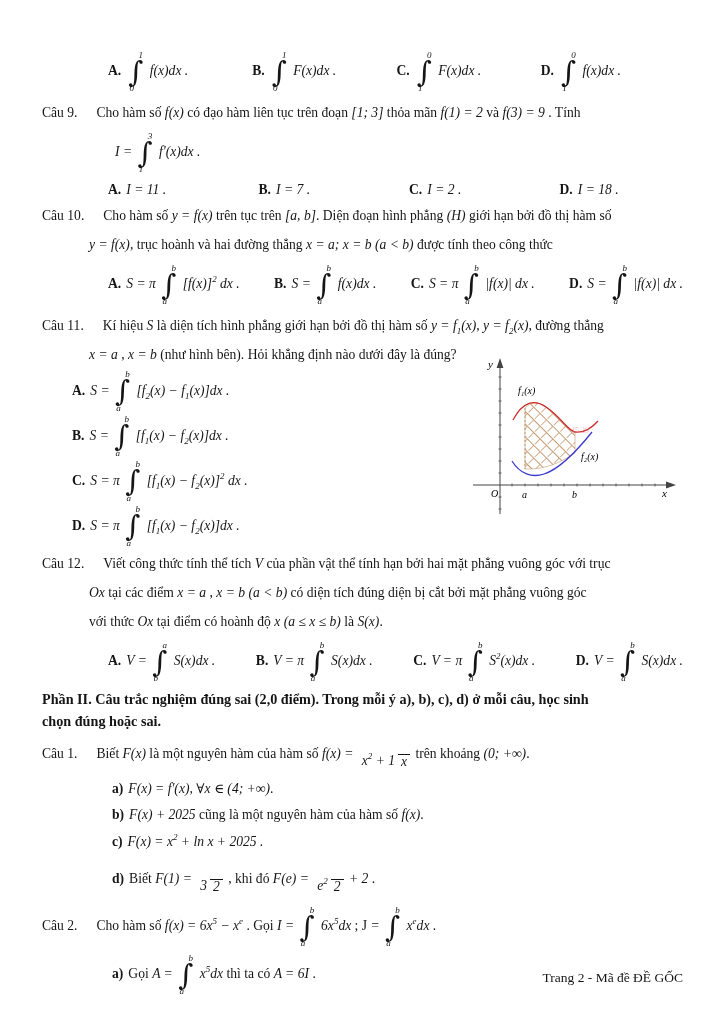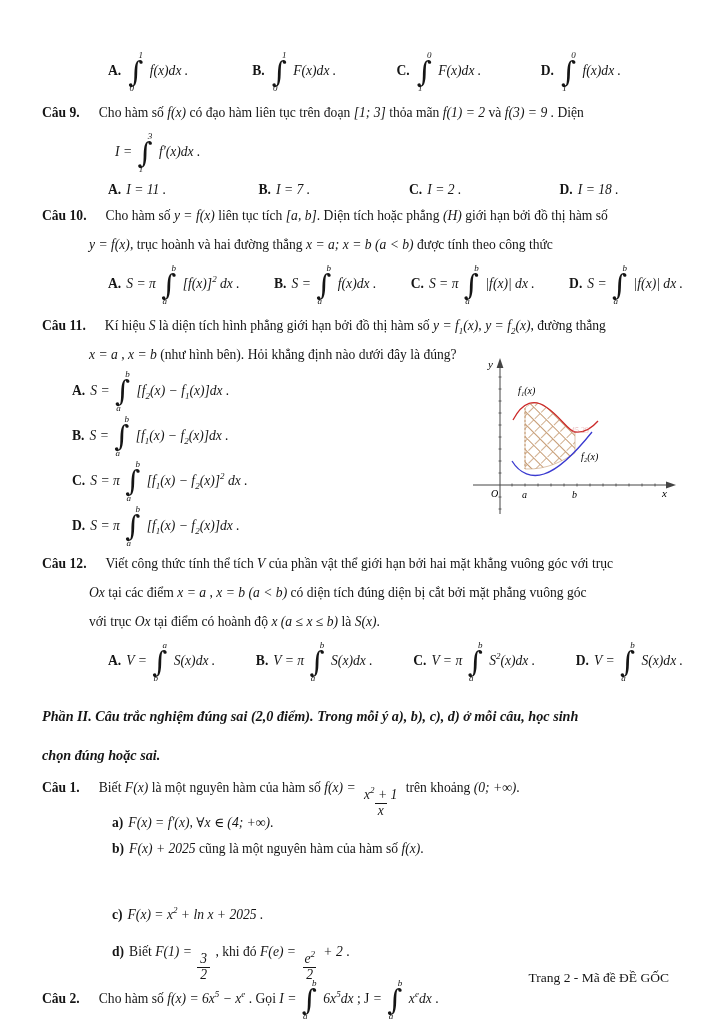--- a/index.html
+++ b/index.html
@@ -12,53 +12,53 @@
   .math{font-style:italic;}
   sup{font-size:9px;line-height:0;} sub{font-size:9px;line-height:0;}
   
   .int{display:inline-flex;flex-direction:column;align-items:center;line-height:1;
        vertical-align:middle;margin:0 3px 0 2px;}
   .int .bnd{font-size:9px;font-style:italic;line-height:1;}
   .int .up{transform:translateX(5px);}
   .int .dn{transform:translateX(-4px);}
   .int .sgn{font-size:29px;line-height:.85;font-family:"DejaVu Serif",serif;font-style:normal;}
   
-  .frac{display:inline-flex;flex-direction:column;align-items:center;line-height:1.1;
+  .frac{display:inline-flex;flex-direction:row;align-items:center;line-height:1.1;
         vertical-align:-0.55em;margin:16px 2px;text-align:center;}
   .frac .fnum{padding:0 3px;}
   .frac .fden{border-top:1px solid #151515;padding:0 3px;}
   
   .q .qline{height:29px;line-height:29px;white-space:nowrap;}
   .q .cont{padding-left:47px;}
   .q.h44 .qline{height:44px;line-height:44px;}
   .q.h48 .qline{height:48px;line-height:48px;}
-  .qlabel{font-weight:700;padding-right:19px;}
+  .qlabel{font-weight:400;padding-right:19px;}
   .key{font-weight:700;padding-right:5px;}
   
   .optrow{display:flex;align-items:center;margin-left:66px;white-space:nowrap;}
   .optrow.h-int{height:52px;}
   .optrow.h-txt{height:22px;gap:25px;}
   .optrow.wide .opt{width:147px;}
   .optrow.tight{justify-content:space-between;margin-right:2px;}
   
   .optstack .sopt{height:45px;display:flex;align-items:center;margin-left:30px;white-space:nowrap;}
   
   .display{height:52px;display:flex;align-items:center;margin-left:73px;white-space:nowrap;}
   
   .item{height:26px;line-height:26px;margin-left:70px;white-space:nowrap;}
-  .item.h28{height:28px;line-height:28px;margin-top:39px;}
+  .item.h28{height:28px;line-height:28px;}
   .item.h46{height:46px;line-height:46px;}
   .item.h48{height:48px;line-height:48px;}
   
-  .h2 .hline{font-weight:700;font-style:italic;font-size:14.2px;line-height:22px;white-space:nowrap;margin-top:17px;}
+  .h2 .hline{font-weight:700;font-size:14.2px;line-height:22px;white-space:nowrap;}
   
   .figwrap{position:absolute;left:468px;top:352px;width:222px;height:170px;}
   .figwrap text{font-family:"Liberation Serif","DejaVu Serif",serif;}
   
-  .footer{position:absolute;top:970px;right:56px;font-size:13.5px;}
+  .footer{position:absolute;top:970px;right:42px;font-size:13.5px;}
 </style>
 </head>
 <body>
 
 <div class="page">
   <div id="doc">
       <div class="optrow wide h-int">
         <span class="opt"><span class="key">A.</span><span class="m"><span class="math"><span class="int">
                 <span class="bnd up">1</span>
                 <span class="sgn">∫</span>
@@ -74,37 +74,37 @@
                 <span class="sgn">∫</span>
                 <span class="bnd dn">1</span>
               </span> F(x)dx .</span></span></span>
         <span class="opt"><span class="key">D.</span><span class="m"><span class="math"><span class="int">
                 <span class="bnd up">0</span>
                 <span class="sgn">∫</span>
                 <span class="bnd dn">1</span>
               </span> f(x)dx .</span></span></span>
       </div>
       <div class="q ">
-        <div class="qline"><span class="qlabel">Câu 9.</span><span class="txt">Cho hàm số </span><span class="math">f(x)</span><span class="txt"> có đạo hàm liên tục trên đoạn </span><span class="math">[1; 3]</span><span class="txt"> thỏa mãn </span><span class="math">f(1) = 2</span><span class="txt"> và </span><span class="math">f(3) = 9</span><span class="txt"> . Diện</span></div>
+        <div class="qline"><span class="qlabel">Câu 9.</span><span class="txt">Cho hàm số </span><span class="math">f(x)</span><span class="txt"> có đạo hàm liên tục trên đoạn </span><span class="math">[1; 3]</span><span class="txt"> thỏa mãn </span><span class="math">f(1) = 2</span><span class="txt"> và </span><span class="math">f(3) = 9</span><span class="txt"> . Tính</span></div>
       </div>
       <div class="display">
         <span class="math">I = <span class="int">
             <span class="bnd up">3</span>
             <span class="sgn">∫</span>
             <span class="bnd dn">1</span>
           </span> f'(x)dx .</span>
       </div>
       <div class="optrow wide h-txt">
         <span class="opt"><span class="key">A.</span><span class="m"><span class="math">I = 11 .</span></span></span>
         <span class="opt"><span class="key">B.</span><span class="m"><span class="math">I = 7 .</span></span></span>
         <span class="opt"><span class="key">C.</span><span class="m"><span class="math">I = 2 .</span></span></span>
         <span class="opt"><span class="key">D.</span><span class="m"><span class="math">I = 18 .</span></span></span>
       </div>
       <div class="q ">
-        <div class="qline"><span class="qlabel">Câu 10.</span><span class="txt">Cho hàm số </span><span class="math">y = f(x)</span><span class="txt"> liên tục tích </span><span class="math">[a, b]</span><span class="txt">. Diện tích hoặc phẳng </span><span class="math">(H)</span><span class="txt"> giới hạn bởi đồ thị hàm số</span></div>
+        <div class="qline"><span class="qlabel">Câu 10.</span><span class="txt">Cho hàm số </span><span class="math">y = f(x)</span><span class="txt"> trên tục trên </span><span class="math">[a, b]</span><span class="txt">. Diện đoạn hình phẳng </span><span class="math">(H)</span><span class="txt"> giới hạn bởi đồ thị hàm số</span></div>
         <div class="qline cont"><span class="math">y = f(x)</span><span class="txt">, trục hoành và hai đường thẳng </span><span class="math">x = a; x = b</span><span class="txt"> </span><span class="math">(a &lt; b)</span><span class="txt"> được tính theo công thức</span></div>
       </div>
       <div class="optrow tight h-int">
         <span class="opt"><span class="key">A.</span><span class="m"><span class="math">S = π <span class="int">
                 <span class="bnd up">b</span>
                 <span class="sgn">∫</span>
                 <span class="bnd dn">a</span>
               </span> [f(x)]<sup>2</sup> dx .</span></span></span>
         <span class="opt"><span class="key">B.</span><span class="m"><span class="math">S = <span class="int">
                 <span class="bnd up">b</span>
@@ -150,23 +150,23 @@
         </div>
         <div class="sopt">
           <span class="opt"><span class="key">D.</span><span class="m"><span class="math">S = π <span class="int">
                   <span class="bnd up">b</span>
                   <span class="sgn">∫</span>
                   <span class="bnd dn">a</span>
                 </span> [f<sub>1</sub>(x) − f<sub>2</sub>(x)]dx .</span></span></span>
         </div>
       </div>
       <div class="q ">
-        <div class="qline"><span class="qlabel">Câu 12.</span><span class="txt">Viết công thức tính thể tích </span><span class="math">V</span><span class="txt"> của phần vật thể giới hạn bởi hai mặt khẳng vuông góc với trục</span></div>
+        <div class="qline"><span class="qlabel">Câu 12.</span><span class="txt">Viết công thức tính thể tích </span><span class="math">V</span><span class="txt"> của phần vật thể tính hạn bởi hai mặt phẳng vuông góc với trục</span></div>
         <div class="qline cont"><span class="math">Ox</span><span class="txt"> tại các điểm </span><span class="math">x = a</span><span class="txt"> , </span><span class="math">x = b</span><span class="txt"> </span><span class="math">(a &lt; b)</span><span class="txt"> có diện tích đúng diện bị cắt bởi mặt phẳng vuông góc</span></div>
-        <div class="qline cont"><span class="txt">với trục </span><span class="math">Ox</span><span class="txt"> tại điểm có hoành độ </span><span class="math">x</span><span class="txt"> </span><span class="math">(a ≤ x ≤ b)</span><span class="txt"> là </span><span class="math">S(x)</span><span class="txt">.</span></div>
+        <div class="qline cont"><span class="txt">với thức </span><span class="math">Ox</span><span class="txt"> tại điểm có hoành độ </span><span class="math">x</span><span class="txt"> </span><span class="math">(a ≤ x ≤ b)</span><span class="txt"> là </span><span class="math">S(x)</span><span class="txt">.</span></div>
       </div>
       <div class="optrow tight h-int">
         <span class="opt"><span class="key">A.</span><span class="m"><span class="math">V = <span class="int">
                 <span class="bnd up">a</span>
                 <span class="sgn">∫</span>
                 <span class="bnd dn">b</span>
               </span> S(x)dx .</span></span></span>
         <span class="opt"><span class="key">B.</span><span class="m"><span class="math">V = π <span class="int">
                 <span class="bnd up">b</span>
                 <span class="sgn">∫</span>

